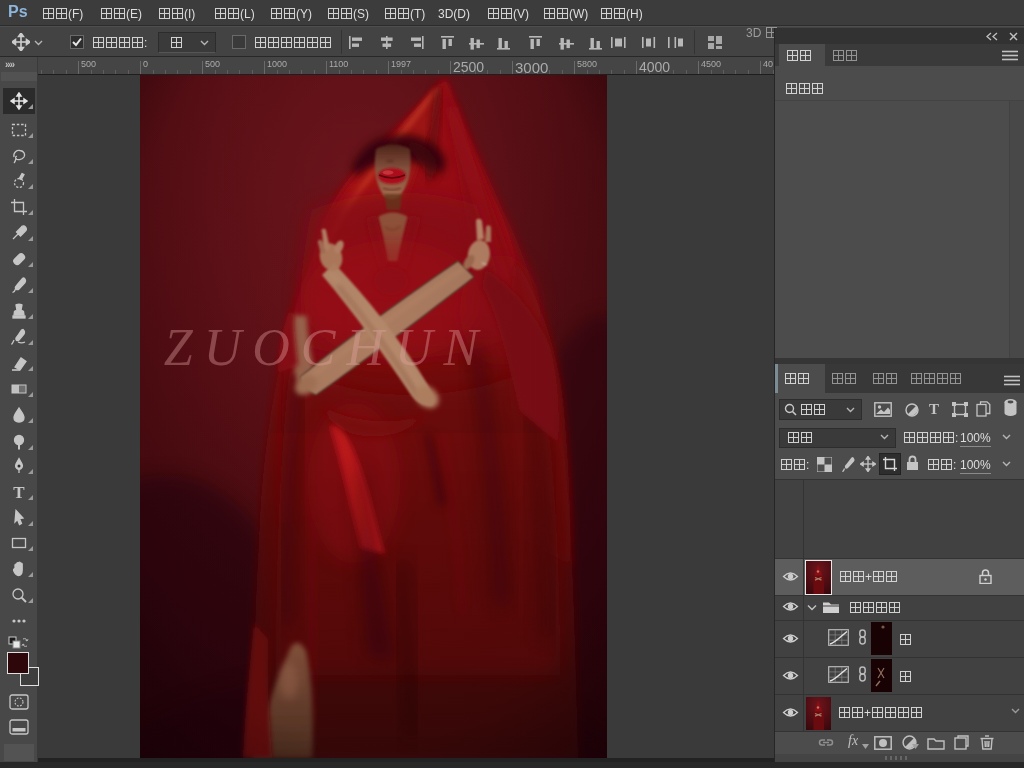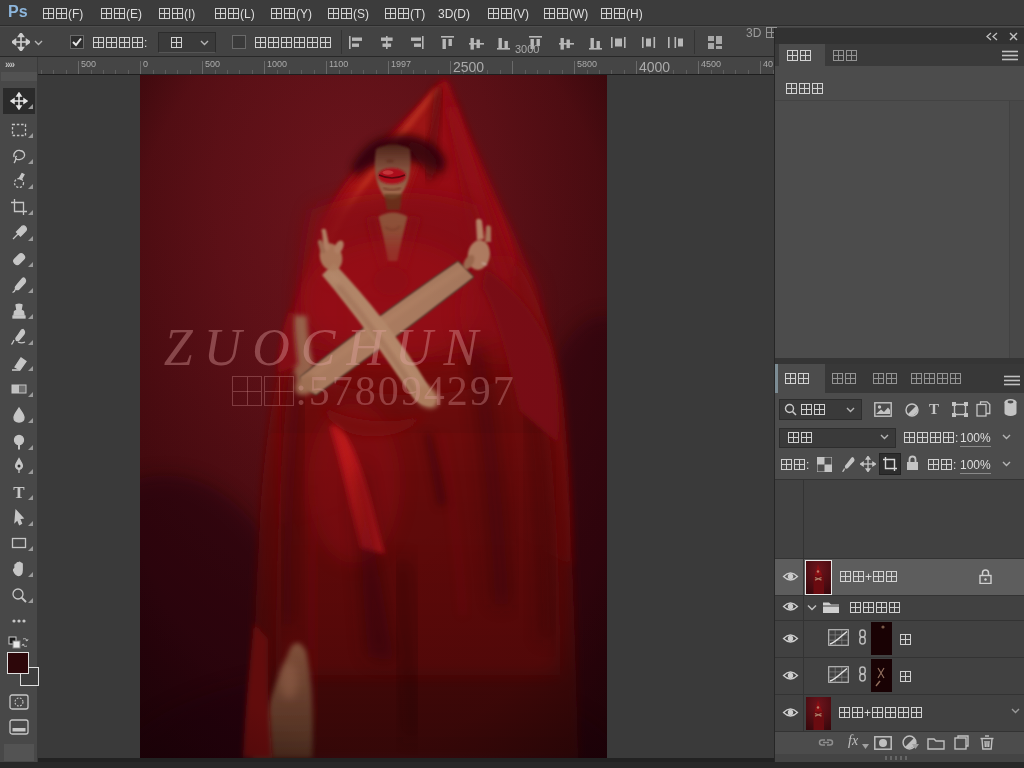--- a/index.html
+++ b/index.html
@@ -298,34 +298,33 @@
 <radialGradient id="vig" cx="0.5" cy="0.42" r="0.75">
  <stop offset="0" stop-color="#140204" stop-opacity="0"></stop>
           <stop offset="0.75" stop-color="#140204" stop-opacity="0.1"></stop>
  <stop offset="1" stop-color="#140204" stop-opacity="0.5"></stop>
 </radialGradient>
 <rect width="467" height="683" fill="url(#vig)"></rect>
 </svg>
 </div>
     <div class="abs" style="left:140px;top:75px;width:467px;height:683px;overflow:hidden;pointer-events:none">
 <div class="abs" style="left:0;top:243px;width:373px;text-align:center;font-family:'Liberation Serif',serif;font-style:italic;font-size:52px;letter-spacing:11px;color:rgba(228,165,165,0.38)">ZUOCHUN</div>
-<div class="abs" style="left:0;top:292px;width:467px;text-align:center;font-family:'Liberation Serif',serif;font-size:42px;letter-spacing:2px;color:rgba(220,155,155,0.36)"><b class="h" style="width:30px;height:30px;opacity:0.9"></b><b class="h" style="width:30px;height:30px;opacity:0.9"></b>:578094297</div>
 </div>
 <div class="abs" style="left:38px;top:57px;width:736px;height:18px;background:#454545;border-bottom:1px solid #1e1e1e;overflow:hidden">
 <div class="abs" style="left:0;top:13px;width:736px;height:5px;background:repeating-linear-gradient(90deg,#5e5e5e 0px,#5e5e5e 1px,transparent 1px,transparent 12.4px);background-position:3px 0"></div>
 <div class="abs" style="left:0;top:4px;width:736px;height:14px;background:repeating-linear-gradient(90deg,#6a6a6a 0px,#6a6a6a 1px,transparent 1px,transparent 62px);background-position:40px 0"></div>
 </div>
     <div class="abs" style="left:81px;top:59px;font-size:9px;color:#aaa">500</div>
     <div class="abs" style="left:143px;top:59px;font-size:9px;color:#aaa">0</div>
     <div class="abs" style="left:205px;top:59px;font-size:9px;color:#aaa">500</div>
     <div class="abs" style="left:267px;top:59px;font-size:9px;color:#aaa">1000</div>
     <div class="abs" style="left:329px;top:59px;font-size:9px;color:#aaa">1100</div>
     <div class="abs" style="left:391px;top:59px;font-size:9px;color:#aaa">1997</div>
     <div class="abs" style="left:453px;top:59px;font-size:14px;color:#aaa">2500</div>
-    <div class="abs" style="left:515px;top:43px;font-size:11px;color:#aaa">3000</div>
+    <div class="abs" style="left:515px;top:59px;font-size:15px;color:#aaa">3000</div>
     <div class="abs" style="left:577px;top:59px;font-size:9px;color:#aaa">5800</div>
     <div class="abs" style="left:639px;top:59px;font-size:14px;color:#aaa">4000</div>
     <div class="abs" style="left:701px;top:59px;font-size:9px;color:#aaa">4500</div>
     <div class="abs" style="left:763px;top:59px;font-size:9px;color:#aaa">40</div>
 <div class="abs" style="left:0;top:57px;width:38px;height:705px;background:#484848;border-right:1px solid #3a3a3a"></div>
     <div class="abs" style="left:5px;top:59px;font-size:10px;color:#c0c0c0;font-weight:bold;letter-spacing:-1px">»»</div>
     <div class="abs" style="left:1px;top:72px;width:36px;height:9px;background:#525252"></div>
     <div class="abs" style="left:3px;top:88px;width:32px;height:26px;background:#2b2b2b"></div>
     <svg class="abs" style="left:10px;top:92px" width="18" height="18" viewBox="0 0 18 18">
       <g stroke="#c6c6c6" fill="none" stroke-width="1.3">

